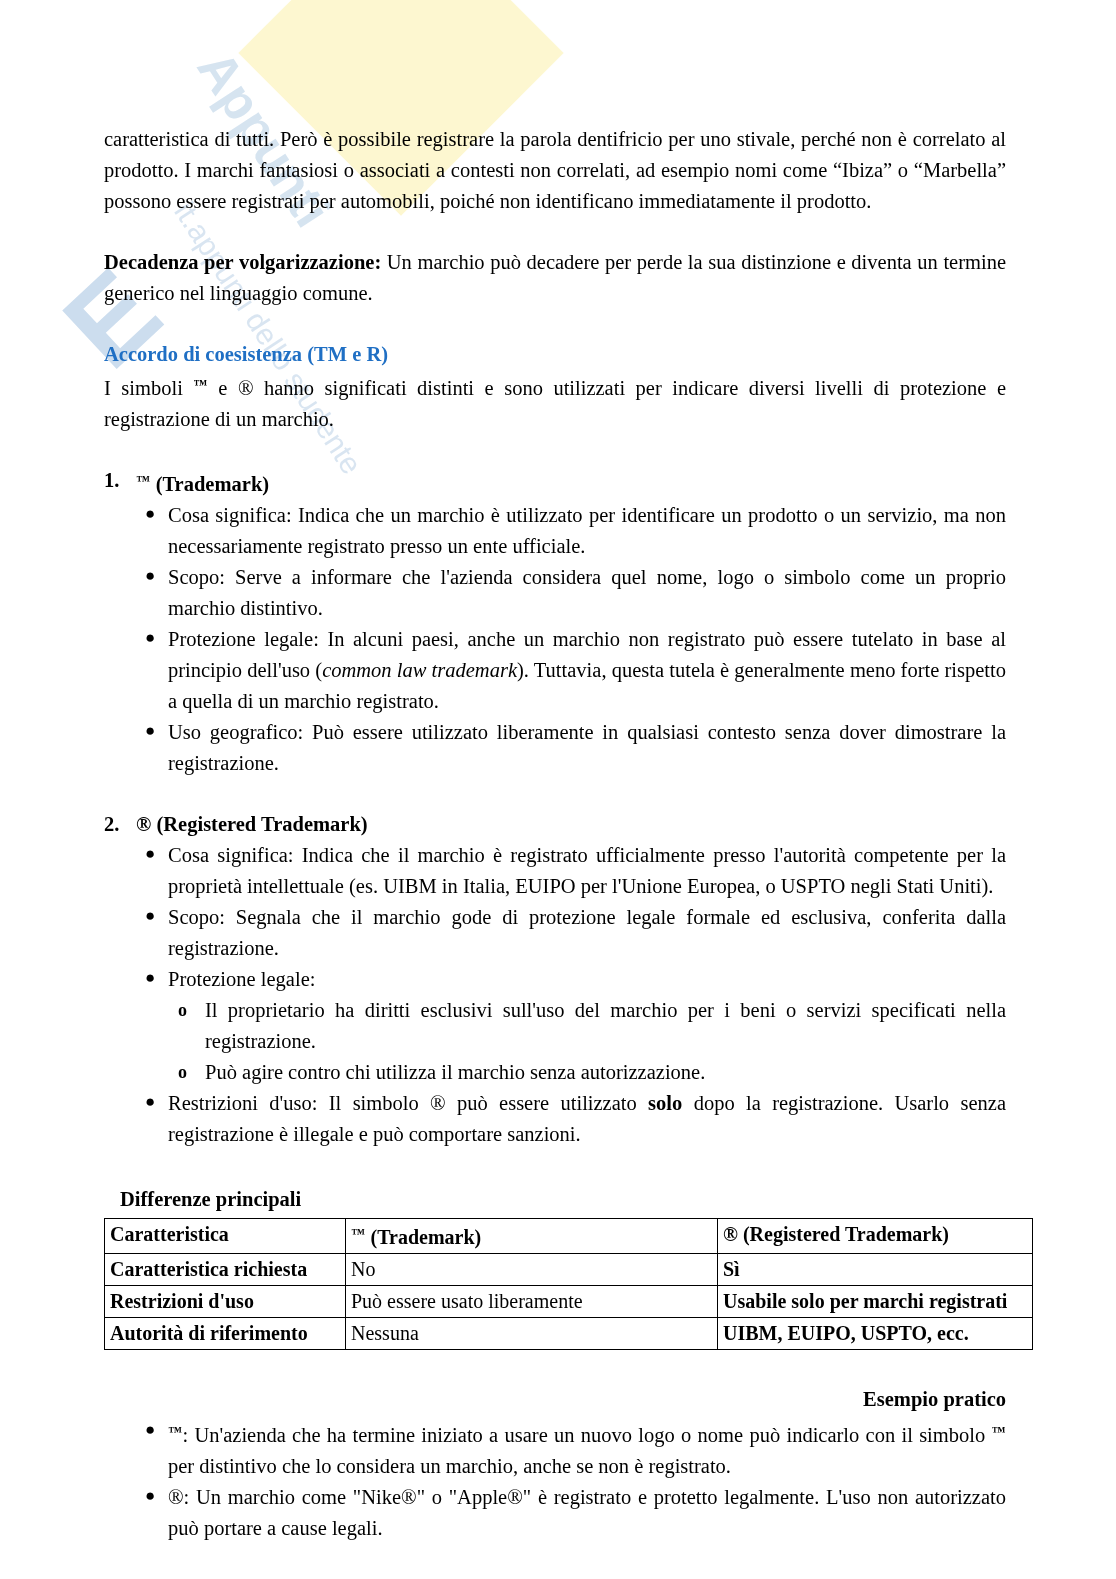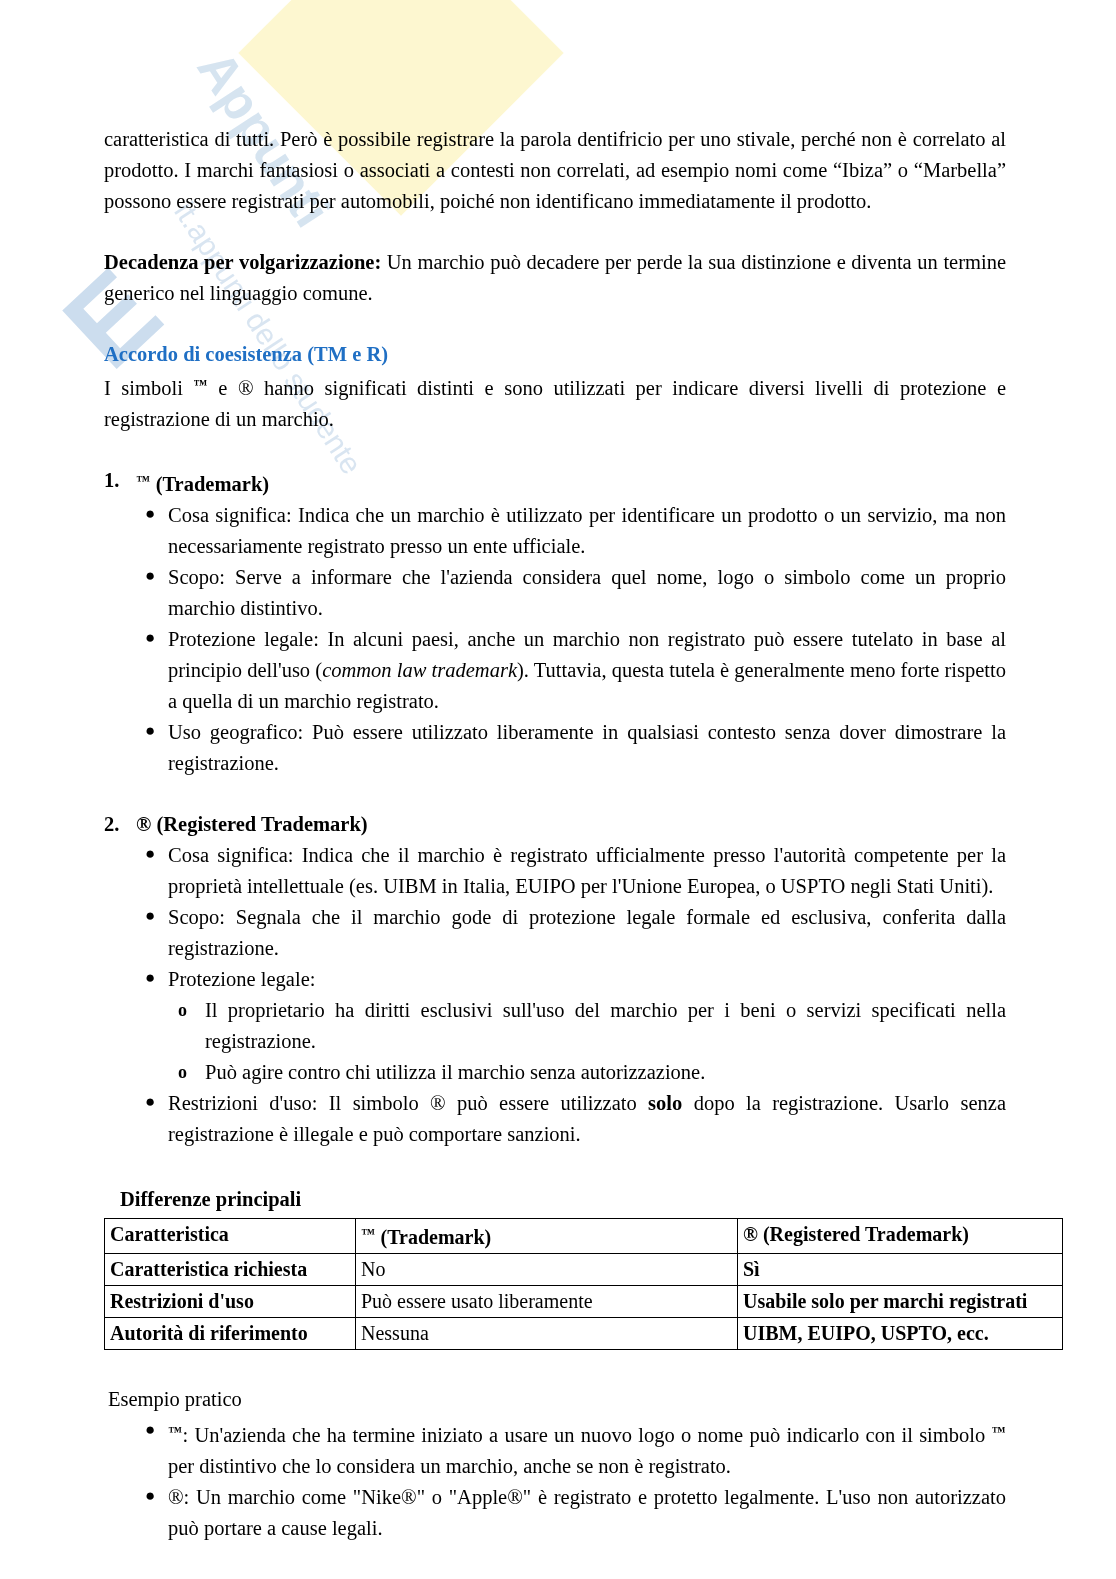--- a/index.html
+++ b/index.html
@@ -172,38 +172,39 @@
     margin: 0 0 4px 16px;
   }
   table.diff {
     border-collapse: collapse;
     width: 901px;
     table-layout: fixed;
     font-size: 20px;
   }
   table.diff td {
     border: 1.5px solid #000000;
-    padding: 2px 13px 3px 5px;
+    padding: 2px 3px 3px 5px;
     line-height: 26px;
     vertical-align: top;
     white-space: nowrap;
     overflow: hidden;
   }
   table.diff .c0 { width: 232px; font-weight: bold; }
   table.diff .c1 { width: 363px; }
   table.diff .c2 { width: 306px; font-weight: bold; }
   table.diff tr.head td { font-weight: bold; }
   table.diff tr.head td.c1,
   table.diff tr.head td.c2 { font-weight: bold; }
 
   .ex-title {
-    font-weight: normal;
+    font-weight: bold;
     font-size: 20.5px;
     line-height: 30px;
     margin: 0 0 2px 4px;
+    text-align: right;
   }
 </style>
 </head>
 <body>
 
 <div id="watermark-layer">
   <div class="wm-yellow"></div>
   <div class="wm-text wm-e">E</div>
   <div class="wm-text wm-diag1">Appunti</div>
   <div class="wm-text wm-diag2">it.appunti dello studente</div>

